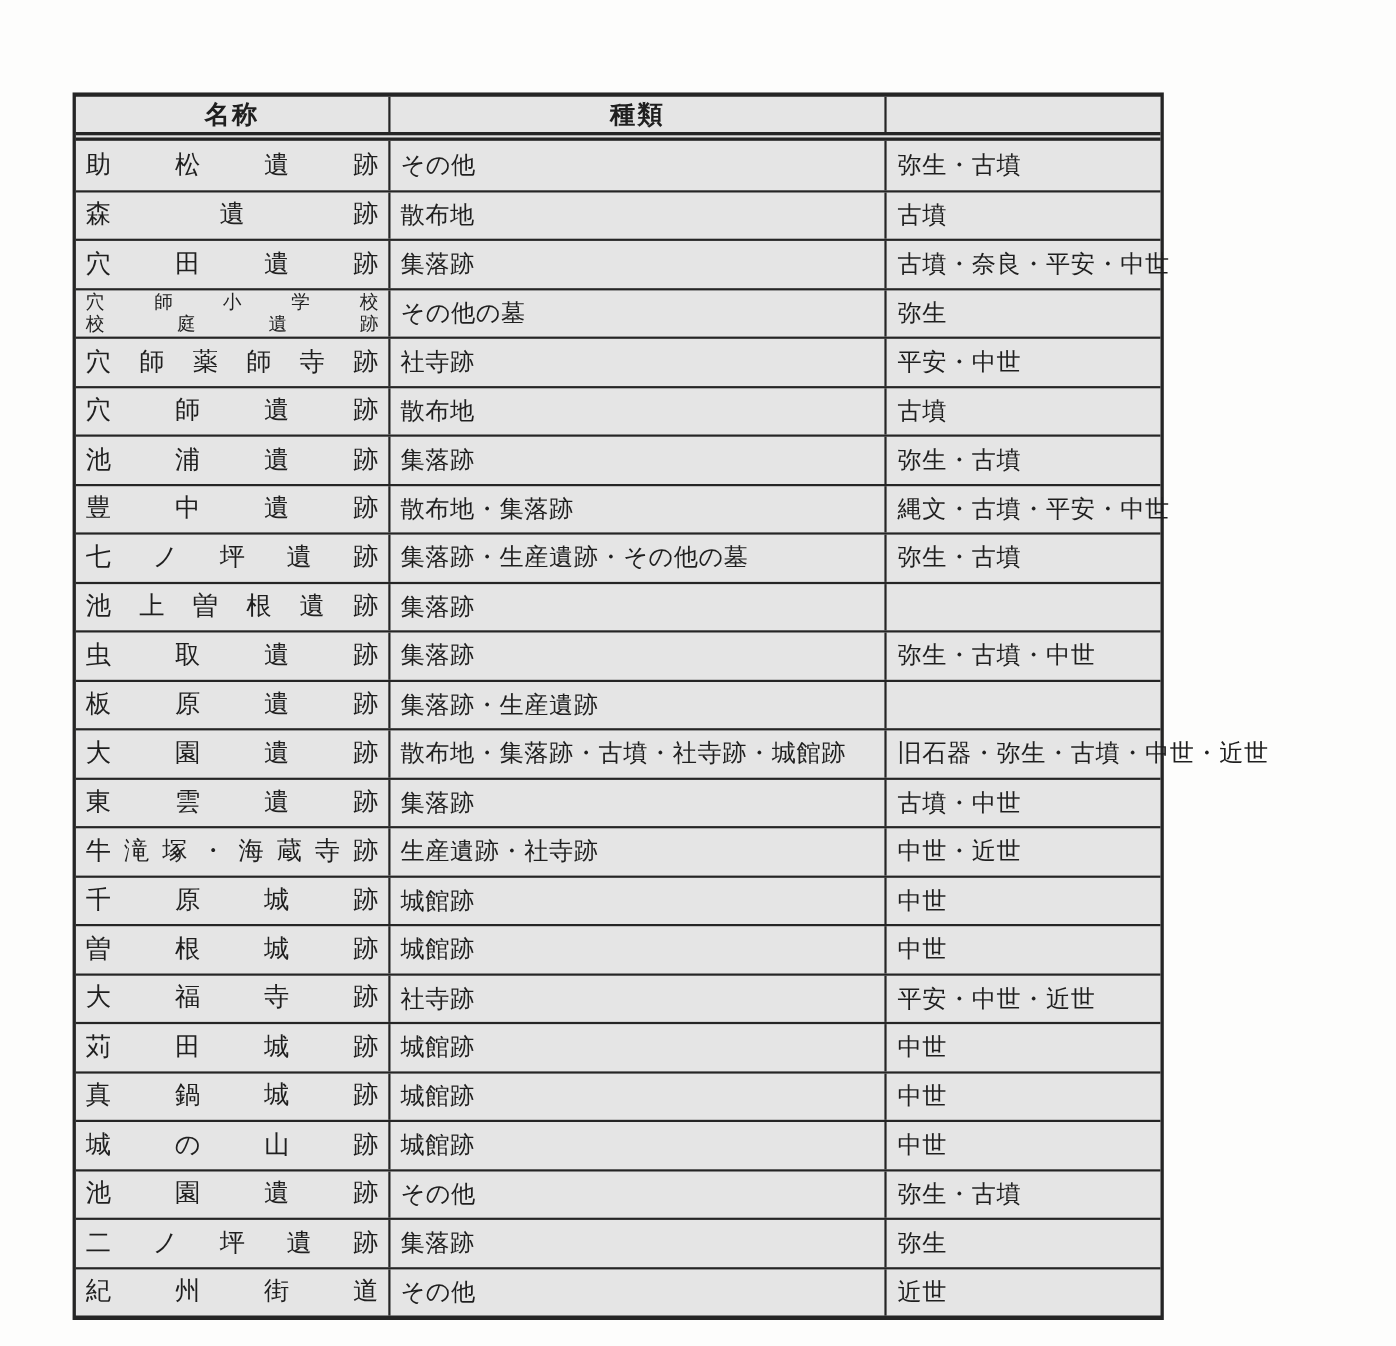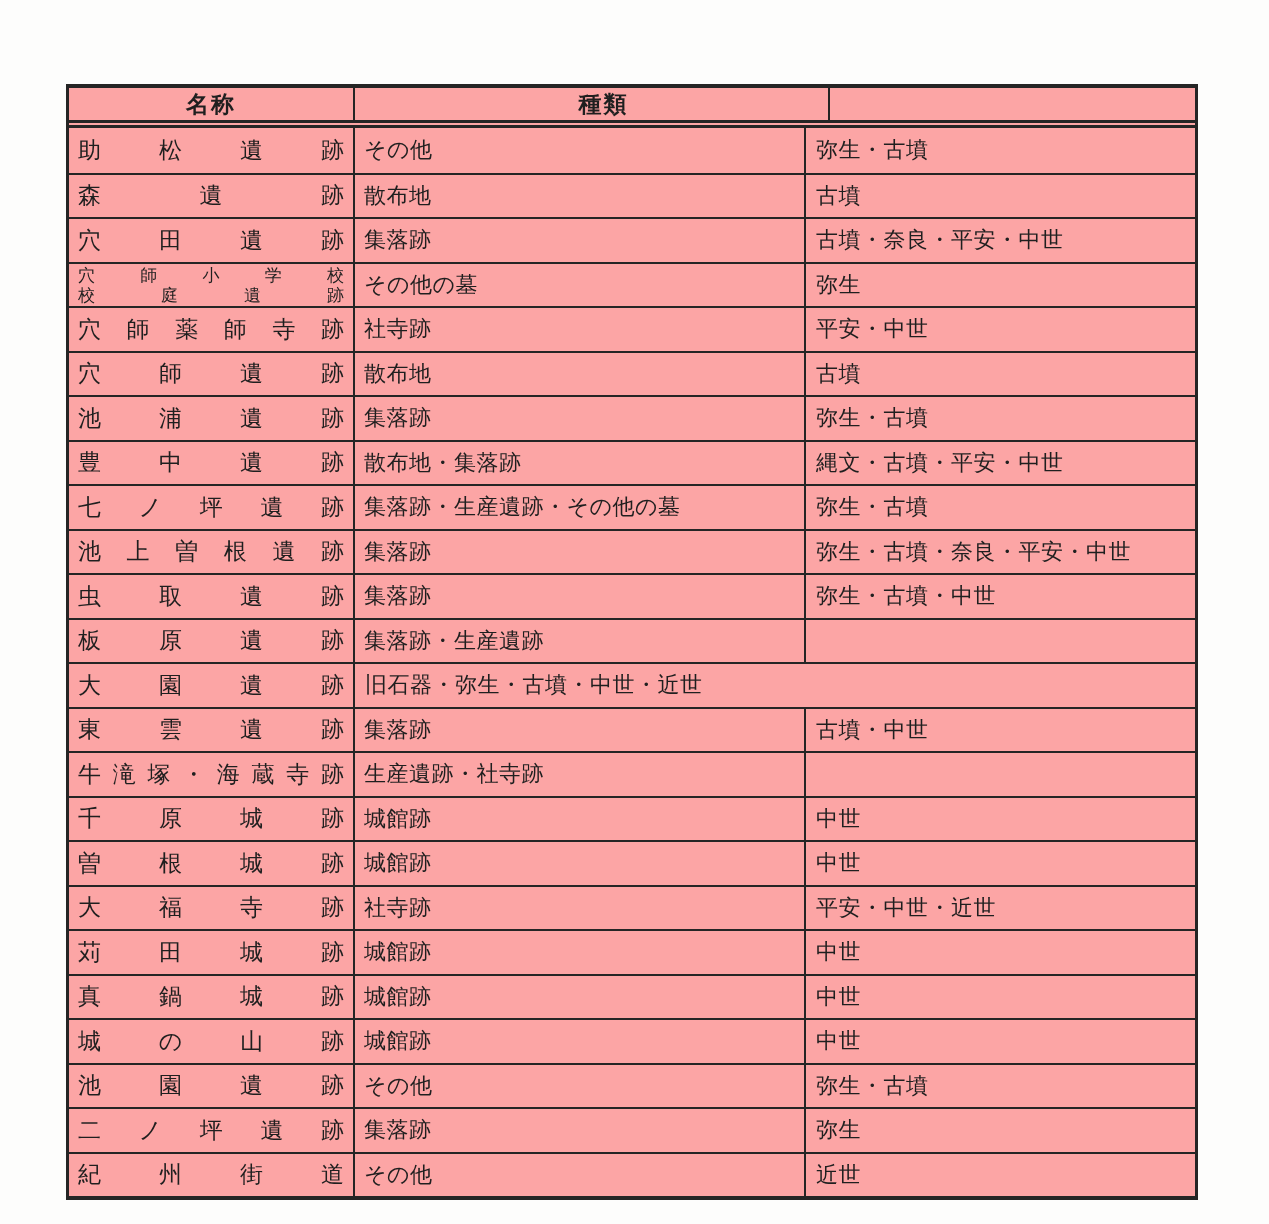--- a/index.html
+++ b/index.html
@@ -17,44 +17,44 @@
   .page {
     position: relative;
     width: 1269px;
     height: 1224px;
     background: #fdfdfc;
   }
   .doc-table {
     position: absolute;
     left: 66px;
     top: 84px;
-    width: 1132px;
+    width: 992px;
     box-sizing: border-box;
     border: 3px solid #252525;
     border-top-width: 4px;
     border-bottom-width: 4px;
-    background: #fca5a5;
+    background: #e5e5e5;
   }
   .header-row {
     display: flex;
     height: 40px;
     box-sizing: border-box;
     border-bottom: 8px double #252525;
   }
   .hcell {
     display: flex;
     align-items: center;
     justify-content: center;
     box-sizing: border-box;
     font-size: 23px;
     font-weight: 600;
     letter-spacing: 2px;
   }
   .hcell.c1 { flex: 0 0 286px; border-right: 2px solid #252525; }
-  .hcell.c2 { flex: 0 0 451px; border-right: 2px solid #252525; margin-left: 24px; }
+  .hcell.c2 { flex: 0 0 451px; border-right: 2px solid #252525; }
   .hcell.c3 { flex: 1; }
 
   .tbody { display: block; }
   .trow {
     display: flex;
     height: 44.5px;
     box-sizing: border-box;
   }
   .trow + .trow { border-top: 2px solid #252525; }
 
@@ -231,21 +231,20 @@
             <div class="name-line">
               <span>池</span>
               <span>上</span>
               <span>曽</span>
               <span>根</span>
               <span>遺</span>
               <span>跡</span>
             </div>
           </div>
           <div class="type-cell">集落跡</div>
-          <div class="era-cell">弥生・古墳・奈良・平安・中世</div>
         </div>
         <div class="trow">
           <div class="name-cell">
             <div class="name-line">
               <span>虫</span>
               <span>取</span>
               <span>遺</span>
               <span>跡</span>
             </div>
           </div>
@@ -265,20 +264,21 @@
         </div>
         <div class="trow">
           <div class="name-cell">
             <div class="name-line">
               <span>大</span>
               <span>園</span>
               <span>遺</span>
               <span>跡</span>
             </div>
           </div>
+          <div class="type-cell">散布地・集落跡・古墳・社寺跡・城館跡</div>
           <div class="era-cell">旧石器・弥生・古墳・中世・近世</div>
         </div>
         <div class="trow">
           <div class="name-cell">
             <div class="name-line">
               <span>東</span>
               <span>雲</span>
               <span>遺</span>
               <span>跡</span>
             </div>
@@ -293,20 +293,21 @@
               <span>滝</span>
               <span>塚</span>
               <span>・</span>
               <span>海</span>
               <span>蔵</span>
               <span>寺</span>
               <span>跡</span>
             </div>
           </div>
           <div class="type-cell">生産遺跡・社寺跡</div>
+          <div class="era-cell">中世・近世</div>
         </div>
         <div class="trow">
           <div class="name-cell">
             <div class="name-line">
               <span>千</span>
               <span>原</span>
               <span>城</span>
               <span>跡</span>
             </div>
           </div>

